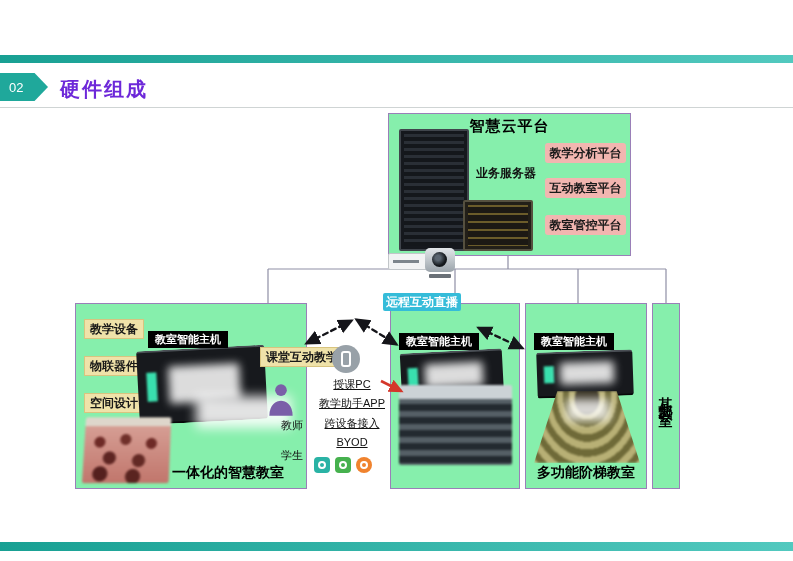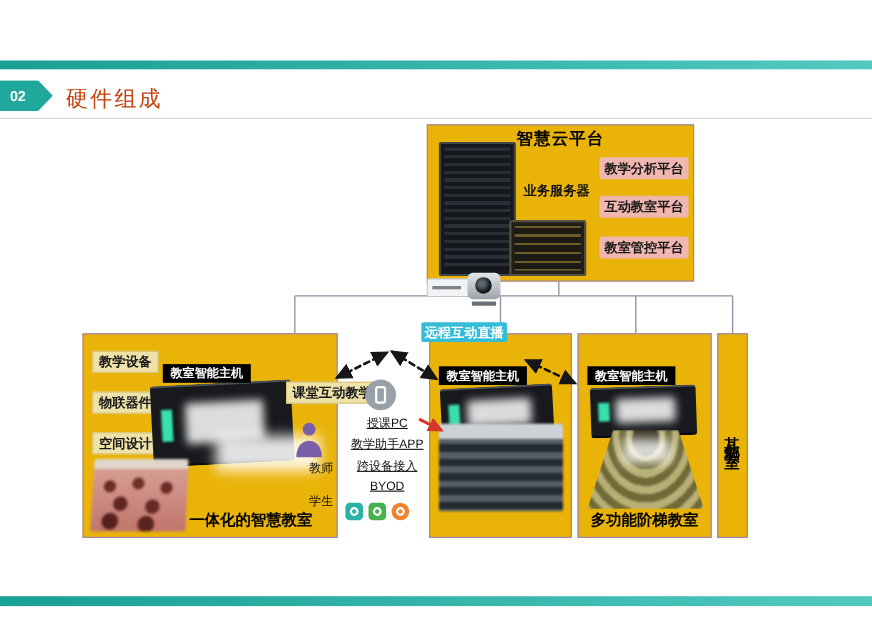--- a/index.html
+++ b/index.html
@@ -6,33 +6,33 @@
   body{background:#ffffff;font-family:"Liberation Sans","DejaVu Sans",sans-serif;}
   .canvas{position:relative;width:793px;height:561px;background:#fff;overflow:hidden;}
 
   
   .top-bar{position:absolute;left:0;top:55px;width:793px;height:8px;
     background:linear-gradient(90deg,#18a093,#52c9bf);}
   .bottom-bar{position:absolute;left:0;top:542px;width:793px;height:9px;
     background:linear-gradient(90deg,#18a093,#52c9bf);}
   .page-chip{position:absolute;left:0;top:73px;width:48px;height:28px;background:#1fa89b;
     clip-path:polygon(0 0,72% 0,100% 50%,72% 100%,0 100%);
-    color:#fff;font-size:13px;font-weight:bold;display:flex;align-items:center;padding-left:9px;}
-  .header-title{position:absolute;left:60px;top:76px;font-size:20px;font-weight:400;color:#c2410c;letter-spacing:2px;}
+    color:#fff;font-size:13px;font-weight:normal;display:flex;align-items:center;padding-left:9px;}
+  .header-title{position:absolute;left:60px;top:76px;font-size:20px;font-weight:700;color:#6d28d9;letter-spacing:2px;}
   .header-rule{position:absolute;left:0;top:107px;width:793px;height:1px;background:#cfd4d4;}
   .main-title{position:absolute;left:46px;top:167px;font-size:22px;font-weight:600;color:#0d0d0d;letter-spacing:1px;}
 
   
   .connectors{position:absolute;left:0;top:0;z-index:1;pointer-events:none;}
   .arrows{position:absolute;left:0;top:0;z-index:5;pointer-events:none;}
   .dash{stroke:#15151a;stroke-width:2.4;fill:none;stroke-dasharray:5 4;stroke-linecap:round;}
   .redline{stroke:#d4372a;stroke-width:2.6;fill:none;}
 
   
-  .box{position:absolute;background:#eab308;border:1px solid #9a7fb8;z-index:2;}
+  .box{position:absolute;background:#86efac;border:1px solid #9a7fb8;z-index:2;}
 
   
   .cloud-box{left:388px;top:113px;width:243px;height:143px;}
   .cloud-title{position:absolute;left:0;top:3px;width:100%;text-align:center;font-size:15px;font-weight:bold;color:#000;letter-spacing:1px;}
   .rack{position:absolute;left:10px;top:15px;width:70px;height:122px;background:#15181d;border:2px solid #40454c;border-radius:2px;}
   .rack::before{content:"";position:absolute;inset:3px;
     background:repeating-linear-gradient(180deg,#2a2f36 0 3px,#14171b 3px 7px);}
   .biz-label{position:absolute;left:87px;top:51px;width:64px;font-size:12px;font-weight:600;color:#111;}
   .biz-server{position:absolute;left:74px;top:86px;width:70px;height:51px;background:#221f18;border:2px solid #55503f;border-radius:2px;}
   .biz-server::before{content:"";position:absolute;inset:3px;

